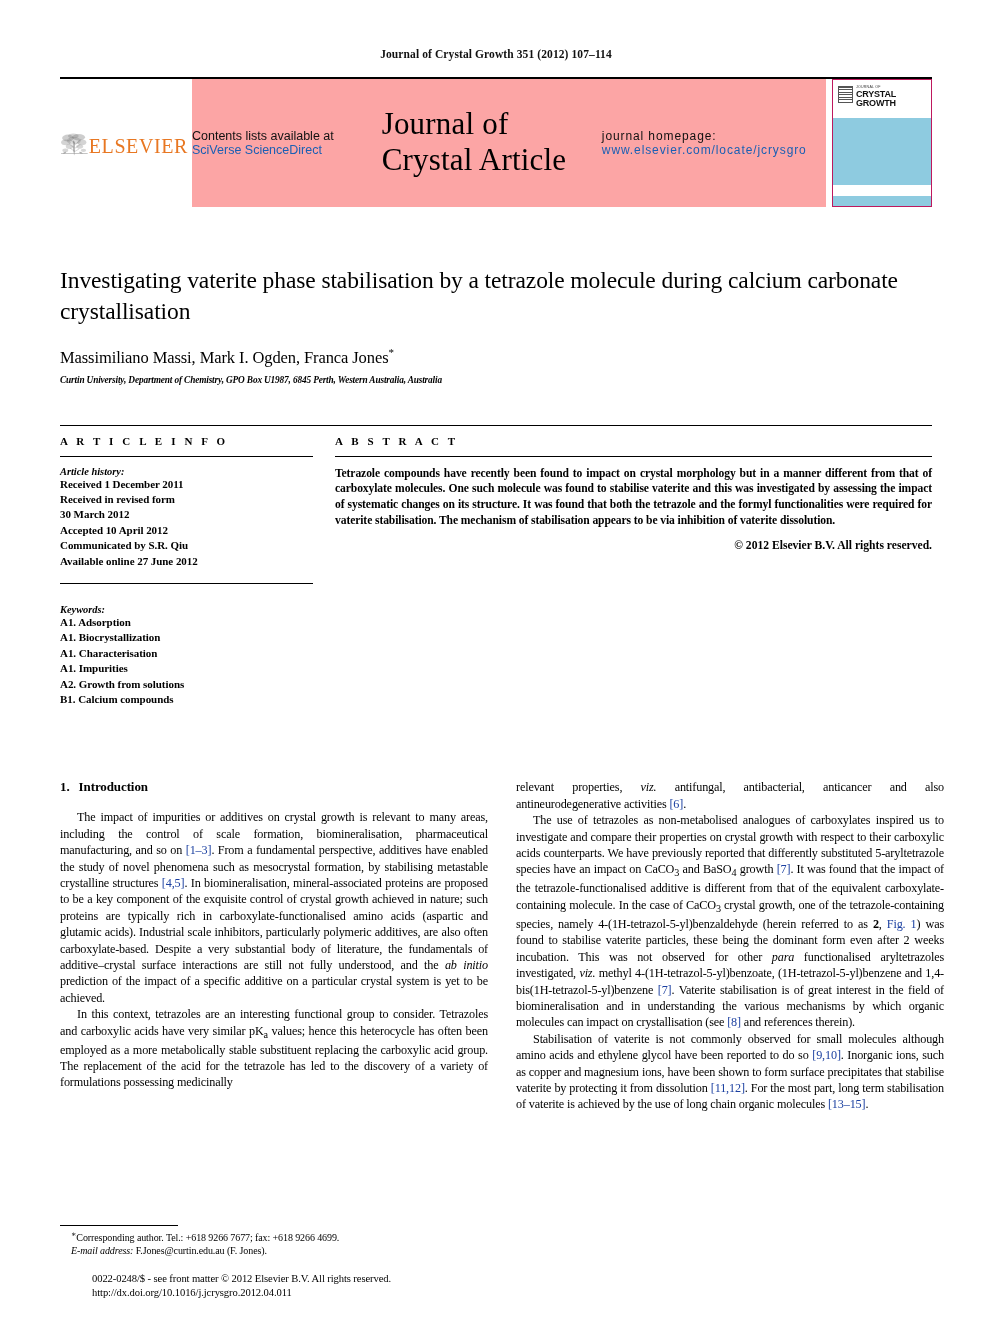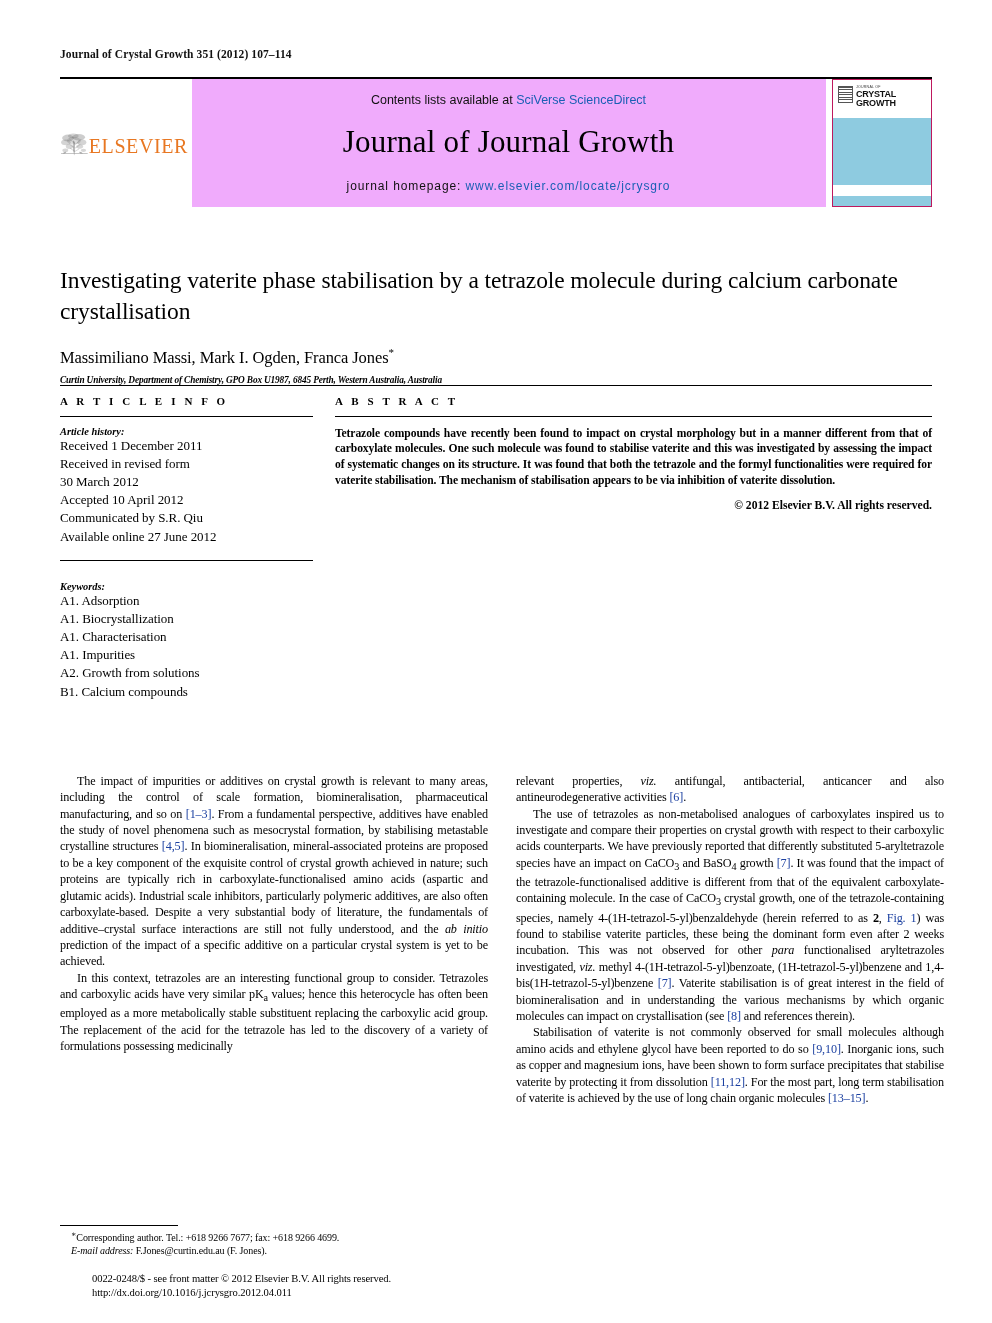--- a/index.html
+++ b/index.html
@@ -19,21 +19,21 @@
   .page {
     width: 992px;
     height: 1323px;
     position: relative;
     box-sizing: border-box;
     padding: 0 60px;
   }
 
   
   .running-head {
-    text-align: left;
+    text-align: center;
     font-size: 11.5px;
     font-weight: bold;
     letter-spacing: 0.1px;
     padding-top: 48px;
     color: #111;
   }
 
   
   .masthead {
     margin-top: 17px;
@@ -61,25 +61,25 @@
   .elsevier-word {
     font-family: "Liberation Serif", serif;
     color: #E87722;
     font-size: 20px;
     letter-spacing: 0.6px;
     line-height: 1;
     margin-top: 1px;
   }
   .banner {
     flex: 1 1 auto;
-    background: #f0abfc;
+    background: #fca5a5;
     margin-left: 4px;
     margin-right: 6px;
     display: flex;
-    flex-direction: column;
+    flex-direction: row;
     justify-content: space-between;
     align-items: center;
     padding: 14px 1px 14px 0;
     box-sizing: border-box;
   }
   .banner-top {
     font-family: "Liberation Sans", sans-serif;
     font-size: 12.5px;
     color: #111;
   }
@@ -175,20 +175,21 @@
     font-family: "Liberation Serif", serif;
     font-style: italic;
     font-weight: bold;
     font-size: 9.3px;
     margin-top: 7px;
     letter-spacing: -0.15px;
   }
 
   
   .info-abstract {
+    margin-top: 40px;
     display: flex;
     border-top: 1.2px solid #000;
     padding-top: 9px;
   }
   .col-info {
     width: 271px;
     flex: 0 0 271px;
     padding-right: 18px;
     box-sizing: border-box;
   }
@@ -208,22 +209,22 @@
     margin-top: 9px;
     margin-bottom: 9px;
   }
   .rule.abs { margin-right: 0; }
   .hist-label {
     font-style: italic;
     font-weight: bold;
     font-size: 10.4px;
   }
   .hist-line, .kw-line {
-    font-size: 13px;
-    font-weight: normal;
+    font-size: 11px;
+    font-weight: bold;
     line-height: 1.40;
     letter-spacing: -0.05px;
   }
   .kw-block { margin-top: 20px; }
   .kw-label {
     font-style: italic;
     font-weight: bold;
     font-size: 10.4px;
   }
   .abstract-text {
@@ -350,21 +351,21 @@
           <path d="M86 78 q-6 -9 -15 -6 q5 4 6 6 z"></path>
         </g>
       </svg>
       <div class="elsevier-word">ELSEVIER</div>
     </div>
 
     <div class="banner">
       <div class="banner-top">
         <span>Contents lists available at </span><a href="#">SciVerse ScienceDirect</a>
       </div>
-      <div class="banner-title">Journal of Journal Growth</div>
+      <div class="banner-title">Journal of Crystal Article</div>
       <div class="banner-home">
         <span>journal homepage: </span><a href="#">www.elsevier.com/locate/jcrysgro</a>
       </div>
     </div>
 
     <div class="cover-block">
       <div class="cover-head">
         <div class="cover-logo"></div>
         <div class="cover-headtext">
           <span class="cover-sub">JOURNAL OF</span>
@@ -415,20 +416,23 @@
       <div class="sec-head">A B S T R A C T</div>
       <div class="rule abs"></div>
       <div class="abstract-text">Tetrazole compounds have recently been found to impact on crystal morphology but in a manner different from that of carboxylate molecules. One such molecule was found to stabilise vaterite and this was investigated by assessing the impact of systematic changes on its structure. It was found that both the tetrazole and the formyl functionalities were required for vaterite stabilisation. The mechanism of stabilisation appears to be via inhibition of vaterite dissolution.</div>
       <div class="copyright">© 2012 Elsevier B.V. All rights reserved.</div>
     </div>
   </div>
 
   <div class="body-cols">
 
     <div class="bcol">
+      <h2 class="sec-title">
+        <span class="num">1.</span><span>Introduction</span>
+      </h2>
 
       <p class="para"><span>The impact of impurities or additives on crystal growth is relevant to many areas, including the control of scale formation, biomineralisation, pharmaceutical manufacturing, and so on </span><a class="ref" href="#">[1–3]</a><span>. From a fundamental perspective, additives have enabled the study of novel phenomena such as mesocrystal formation, by stabilising metastable crystalline structures </span><a class="ref" href="#">[4,5]</a><span>. In biomineralisation, mineral-associated proteins are proposed to be a key component of the exquisite control of crystal growth achieved in nature; such proteins are typically rich in carboxylate-functionalised amino acids (aspartic and glutamic acids). Industrial scale inhibitors, particularly polymeric additives, are also often carboxylate-based. Despite a very substantial body of literature, the fundamentals of additive–crystal surface interactions are still not fully understood, and the </span><span class="it">ab initio</span><span> prediction of the impact of a specific additive on a particular crystal system is yet to be achieved.</span></p>
 
       <p class="para"><span>In this context, tetrazoles are an interesting functional group to consider. Tetrazoles and carboxylic acids have very similar pK</span><sub>a</sub><span> values; hence this heterocycle has often been employed as a more metabolically stable substituent replacing the carboxylic acid group. The replacement of the acid for the tetrazole has led to the discovery of a variety of formulations possessing medicinally</span></p>
     </div>
 
     <div class="bcol">
       <p class="para cont"><span>relevant properties, </span><span class="it">viz.</span><span> antifungal, antibacterial, anticancer and also antineurodegenerative activities </span><a class="ref" href="#">[6]</a><span>.</span></p>
 
       <p class="para"><span>The use of tetrazoles as non-metabolised analogues of carboxylates inspired us to investigate and compare their properties on crystal growth with respect to their carboxylic acids counterparts. We have previously reported that differently substituted 5-aryltetrazole species have an impact on CaCO</span><sub>3</sub><span> and BaSO</span><sub>4</sub><span> growth </span><a class="ref" href="#">[7]</a><span>. It was found that the impact of the tetrazole-functionalised additive is different from that of the equivalent carboxylate-containing molecule. In the case of CaCO</span><sub>3</sub><span> crystal growth, one of the tetrazole-containing species, namely 4-(1H-tetrazol-5-yl)benzaldehyde (herein referred to as </span><span class="bd">2</span><span>, </span><a class="ref" href="#">Fig. 1</a><span>) was found to stabilise vaterite particles, these being the dominant form even after 2 weeks incubation. This was not observed for other </span><span class="it">para</span><span> functionalised aryltetrazoles investigated, </span><span class="it">viz.</span><span> methyl 4-(1H-tetrazol-5-yl)benzoate, (1H-tetrazol-5-yl)benzene and 1,4-bis(1H-tetrazol-5-yl)benzene </span><a class="ref" href="#">[7]</a><span>. Vaterite stabilisation is of great interest in the field of biomineralisation and in understanding the various mechanisms by which organic molecules can impact on crystallisation (see </span><a class="ref" href="#">[8]</a><span> and references therein).</span></p>

